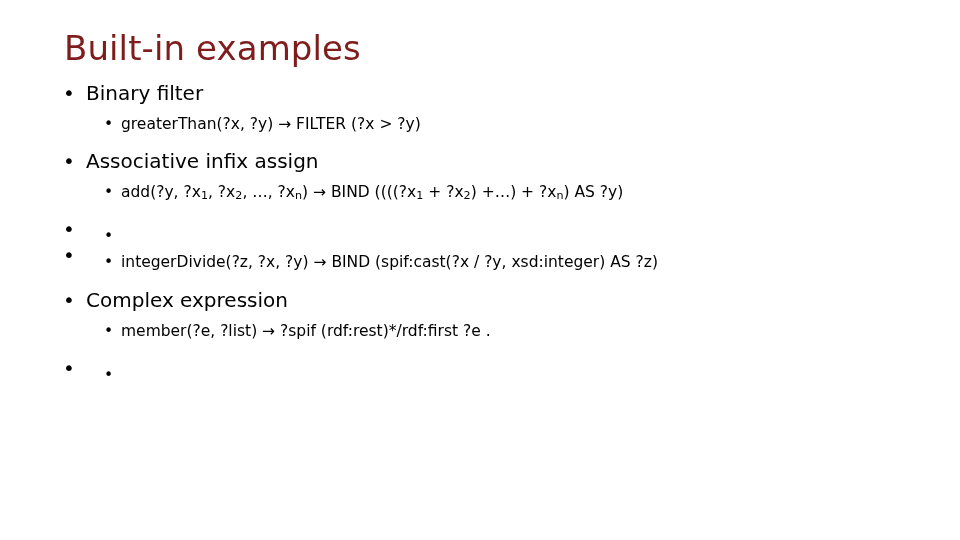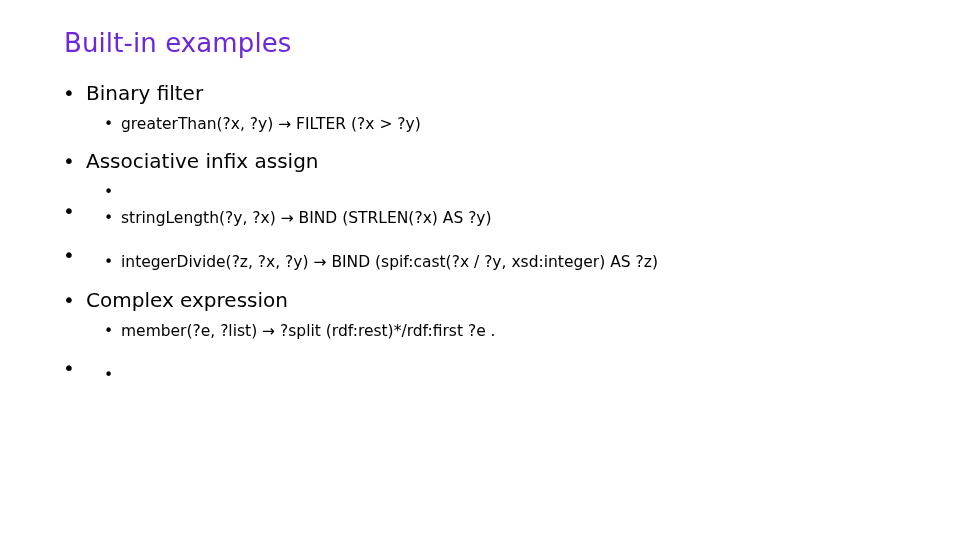--- a/index.html
+++ b/index.html
@@ -18,25 +18,25 @@
     position: relative;
     width: 960px;
     height: 540px;
     background: #ffffff;
     box-sizing: border-box;
   }
   .slide-title {
     position: absolute;
     left: 64px;
     top: 28px;
-    font-size: 26px;
+    font-size: 34px;
     font-weight: 400;
     line-height: 1.2;
     letter-spacing: 0.1px;
-    color: #6d28d9;
+    color: #7f1d1d;
     white-space: nowrap;
   }
   .body-area {
     position: absolute;
     left: 0;
     top: 82px;
     width: 960px;
   }
   .lvl1 {
     position: relative;
@@ -86,32 +86,32 @@
   <div class="slide-title">Built-in examples</div>
 
   <div class="body-area">
 
   <div class="lvl1"><span class="bullet-mark">•</span><span>Binary filter</span></div>
       <div class="gap-after-lvl1"></div>
       <div class="lvl2"><span class="bullet-mark">•</span><span><span>greaterThan(?x, ?y) → FILTER (?x &gt; ?y)</span></span></div>
       <div class="gap-after-lvl2"></div>
       <div class="lvl1"><span class="bullet-mark">•</span><span>Associative infix assign</span></div>
       <div class="gap-after-lvl1"></div>
-      <div class="lvl2"><span class="bullet-mark">•</span></div>
+      <div class="lvl2"><span class="bullet-mark">•</span><span><span>add(?y, ?x</span><sub>1</sub><span>, ?x</span><sub>2</sub><span>, …, ?x</span><sub>n</sub><span>) → BIND ((((?x</span><sub>1</sub><span> + ?x</span><sub>2</sub><span>) +…) + ?x</span><sub>n</sub><span>) AS ?y)</span></span></div>
       <div class="gap-after-lvl2"></div>
       <div class="lvl1"><span class="bullet-mark">•</span></div>
       <div class="gap-after-lvl1"></div>
-      <div class="lvl2"><span class="bullet-mark">•</span><span><span>stringLength(?y, ?x) → BIND (STRLEN(?x) AS ?y)</span></span></div>
+      <div class="lvl2"><span class="bullet-mark">•</span></div>
       <div class="gap-after-lvl2"></div>
       <div class="lvl1"><span class="bullet-mark">•</span></div>
       <div class="gap-after-lvl1"></div>
       <div class="lvl2"><span class="bullet-mark">•</span><span><span>integerDivide(?z, ?x, ?y) → BIND (spif:cast(?x / ?y, xsd:integer) AS ?z)</span></span></div>
       <div class="gap-after-lvl2"></div>
       <div class="lvl1"><span class="bullet-mark">•</span><span>Complex expression</span></div>
       <div class="gap-after-lvl1"></div>
-      <div class="lvl2"><span class="bullet-mark">•</span><span><span>member(?e, ?list) → ?split (rdf:rest)*/rdf:first ?e .</span></span></div>
+      <div class="lvl2"><span class="bullet-mark">•</span><span><span>member(?e, ?list) → ?spif (rdf:rest)*/rdf:first ?e .</span></span></div>
       <div class="gap-after-lvl2"></div>
       <div class="lvl1"><span class="bullet-mark">•</span></div>
       <div class="gap-after-lvl1"></div>
       <div class="lvl2"><span class="bullet-mark">•</span></div>
     </div>
 
 </div>
 
 </body></html>

